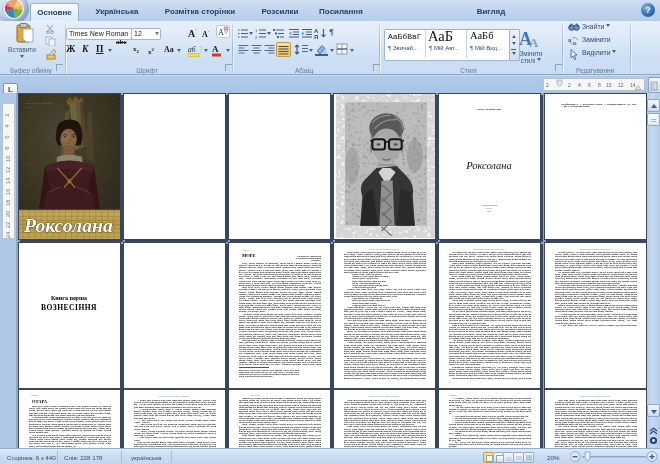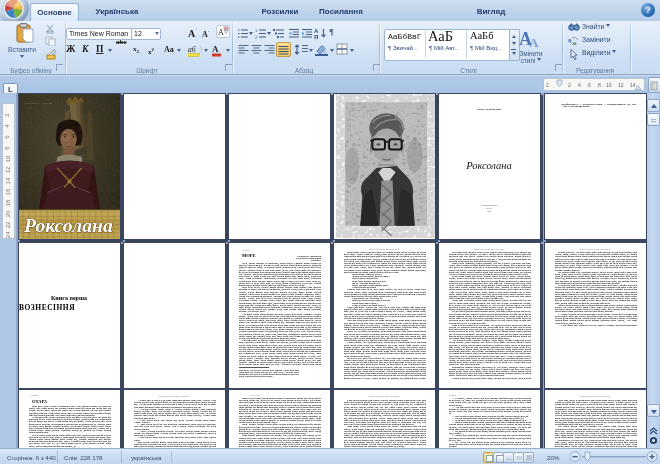--- a/index.html
+++ b/index.html
@@ -58,20 +58,21 @@
     <circle cx="11.5" cy="11.5" r="11" fill="none" stroke="#9db0c6" stroke-width="0.8"></circle>
     <path d="M11.5,11.5 L5,5 Q10,1.5 16,3.5 Z" fill="#e2712f"></path>
     <path d="M11.5,11.5 L16,3.5 Q21,6.5 20.5,13 Z" fill="#f2b73a"></path>
     <path d="M11.5,11.5 L20.5,13 Q19,19.5 13,21 Z" fill="#7ab13f"></path>
     <path d="M11.5,11.5 L13,21 Q6,20.5 3.5,14.5 Z" fill="#3a83c8"></path>
     <path d="M11.5,11.5 L3.5,14.5 Q2,8.5 5,5 Z" fill="#c8423a"></path>
     <ellipse cx="11.5" cy="6" rx="9" ry="4.5" fill="#ffffff" opacity="0.35"></ellipse>
   </svg>
   <div class="tab tabsel" style="left:30px;width:47px;">Основне</div>
   <div class="tab" style="left:84px;width:66px;">Українська</div>
+  <div class="tab" style="left:152px;width:96px;">Розмітка сторінки</div>
   <div class="tab" style="left:248px;width:64px;">Розсилки</div>
   <div class="tab" style="left:312px;width:58px;">Посилання</div>
   <div class="tab" style="left:466px;width:50px;">Вигляд</div>
   <div id="help">?</div>
 </div>
 
 <div id="ribbon">
   <div class="gsep" style="left:65px"></div>
     <div class="gsep2" style="left:66px"></div>
   <div class="gsep" style="left:232px"></div>
@@ -428,21 +429,21 @@
 <div style="position:absolute;left:0;top:66px;width:100px;text-align:center;font-family:'Liberation Serif';font-style:italic;font-size:10.5px;color:#111">Роксолана</div>
 <div style="position:absolute;left:0;top:110px;width:100px;text-align:center;font-family:'Liberation Serif';font-size:2.2px;line-height:3px;color:#333">Дніпропетровськ<br>«Січ»<br>1993</div>
       </div>
 <div class="pg" style="left:544px;top:0px">
         <div style="position:absolute;left:16px;top:10px;width:76px" class="bt">
           <p style="text-indent:0">Загребельний П. А. Роксолана: Роман. — Дніпропетровськ: Січ, 1993. — 660 с. Історичний роман</p>
         </div>
       </div>
 <div class="pg" style="left:18px;top:149px">
         <div style="position:absolute;left:0;top:52px;width:100px;text-align:center;font-family:'Liberation Serif';font-weight:bold;font-size:6px;color:#000">Книга перша</div>
-<div style="position:absolute;left:0;top:60px;width:100px;text-align:left;font-family:'Liberation Serif';font-weight:bold;font-size:7.5px;letter-spacing:0.5px;color:#000">ВОЗНЕСІННЯ</div>
+<div style="position:absolute;left:0;top:60px;width:100px;text-align:center;font-family:'Liberation Serif';font-weight:bold;font-size:7.5px;letter-spacing:0.5px;color:#000">ВОЗНЕСІННЯ</div>
       </div>
 <div class="pg" style="left:123px;top:149px"></div>
 <div class="pg" style="left:228px;top:149px">
         <div class="hdr" style="left:14px;top:6px;color:#8a8a8a">ЗМІСТ</div>
 <div style="position:absolute;left:13px;top:10px;font-family:'Liberation Serif';font-weight:bold;font-size:4.5px;color:#000">МОРЕ</div>
 <div class="bt" style="position:absolute;left:50px;top:13px;width:42px;text-align:right">
           <div>Назвали її Анастасією</div>
           <div>а прозвали Роксоланою</div>
           <div>з літопису</div>
         </div>

